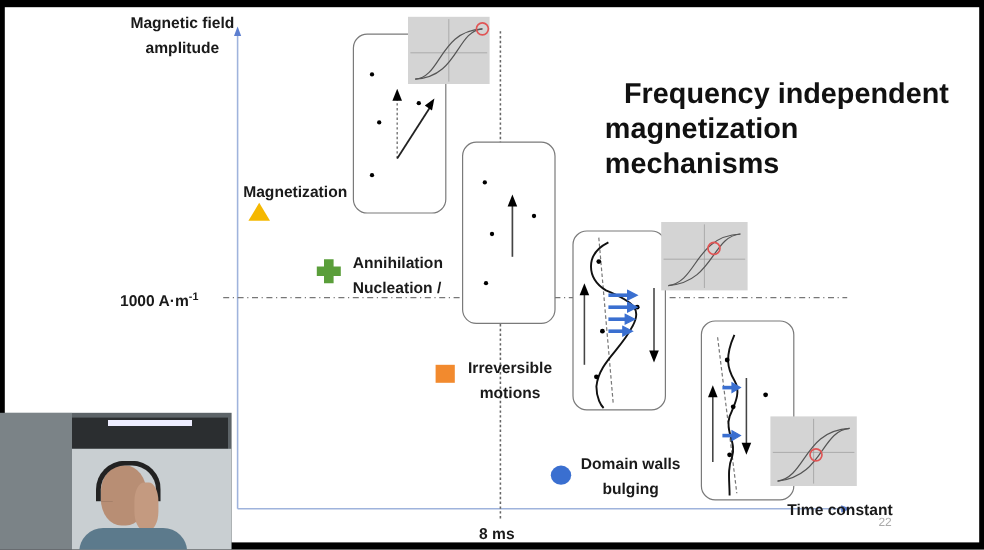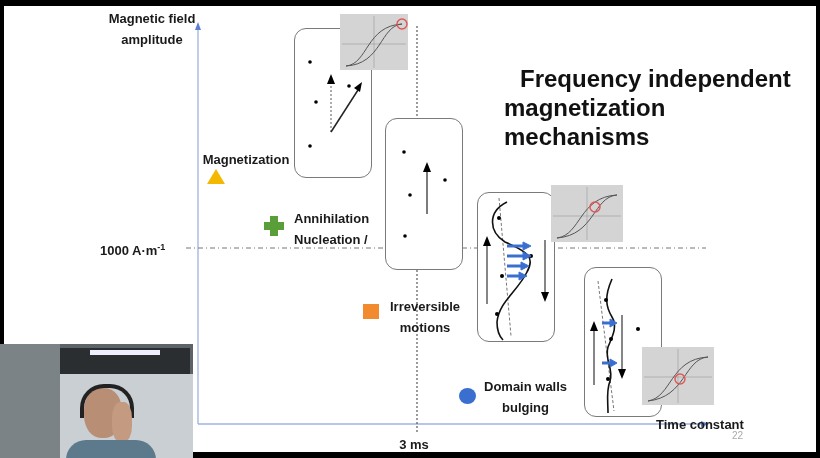--- a/index.html
+++ b/index.html
@@ -28,21 +28,21 @@
     <line x1="413" y1="20" x2="413" y2="428" stroke="#666" stroke-width="1.3" stroke-dasharray="2,2"></line>
   </svg>
 
   <div class="lbl" style="left:86px;top:2px;width:124px;">
     <div>Magnetic field</div>
     <div>amplitude</div>
   </div>
   <div class="lbl" style="left:96px;top:231px;text-align:center;">
     <span>1000 A·m</span><sup style="font-size:9px;">-1</sup>
   </div>
-  <div class="lbl" style="left:380px;top:428px;width:60px;">3 ms</div>
+  <div class="lbl" style="left:380px;top:428px;width:60px;">8 ms</div>
   <div class="lbl" style="left:652px;top:408px;">Time constant</div>
   <div class="pagenum">22</div>
 
   <div class="title">
     <div style="padding-left:16px;">Frequency independent</div>
     <div>magnetization mechanisms</div>
   </div>
 
   <div class="lbl" style="left:194px;top:112px;width:96px;margin-top:31px;">
     <div>Magnetization</div>

